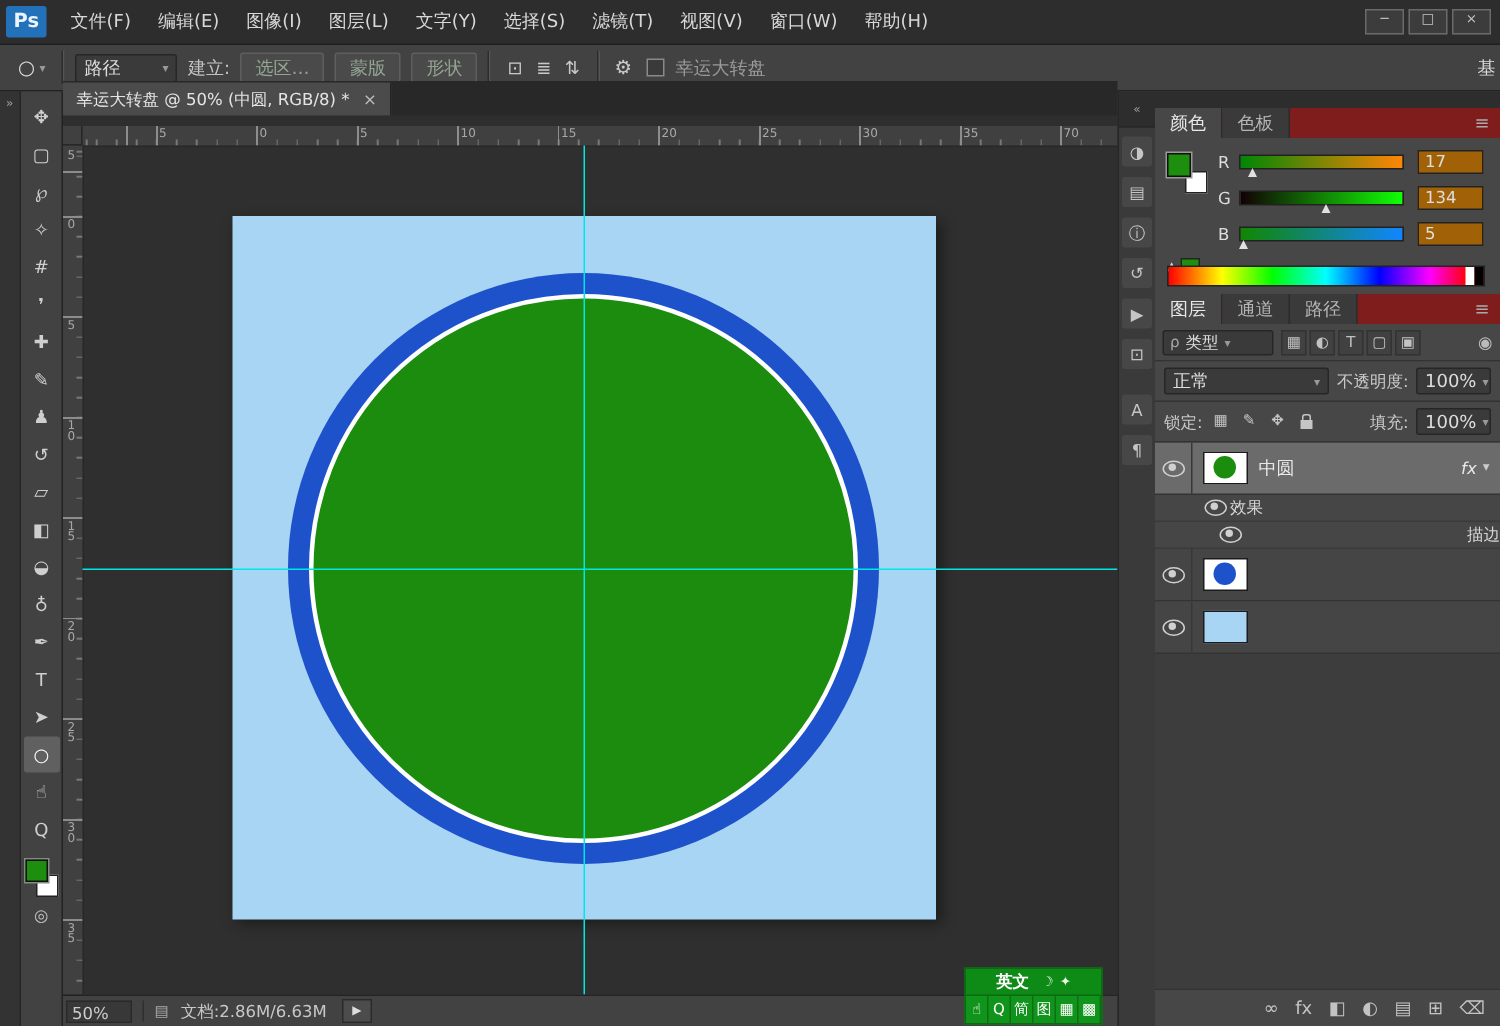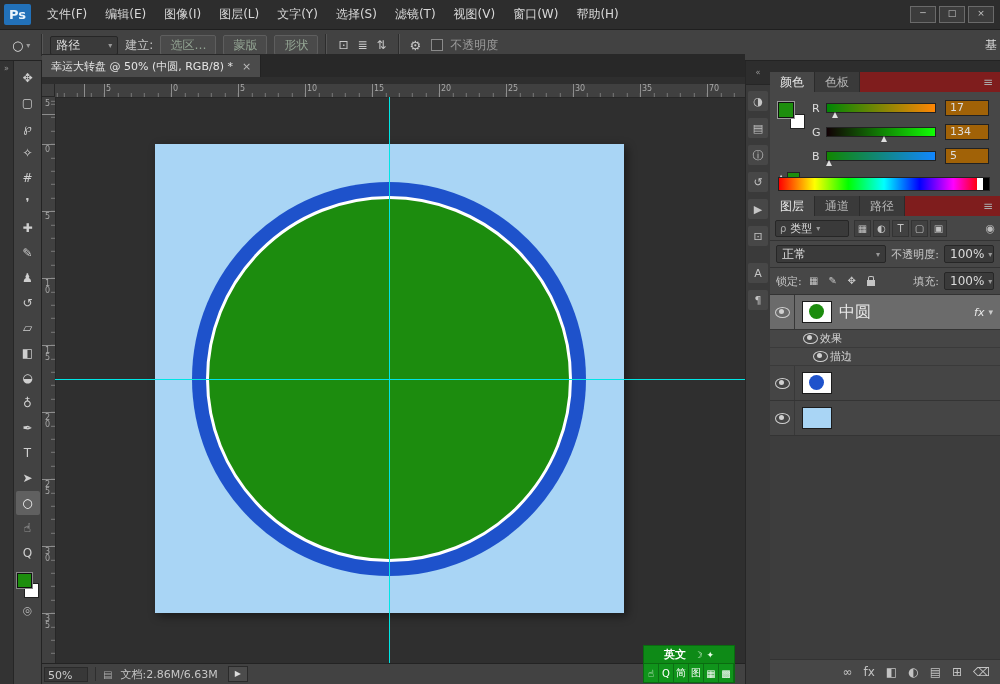--- a/index.html
+++ b/index.html
@@ -123,21 +123,21 @@
   .lock-shape{display:block;width:8px;height:6px;background:#c5c5c5;position:relative;margin:7px auto 0}
   .lock-shape::before{content:"";position:absolute;left:1px;top:-4px;width:4px;height:3px;border:1px solid #c5c5c5;border-bottom:none;border-radius:2px 2px 0 0}
   #layer-list{flex:1;background:#3d3d3d;overflow:hidden}
   .layer-row{height:34px;display:flex;align-items:center;border-bottom:1px solid #343434;background:#454545}
   .layer-row.selected{background:#6b6b6b}
   .eye-cell{width:24px;height:100%;display:flex;align-items:center;justify-content:center;border-right:1px solid #383838;flex:none}
   .eye{display:block;width:13px;height:9px;border:1px solid #d0d0d0;border-radius:50%;position:relative}
   .eye::after{content:"";position:absolute;left:3px;top:1px;width:5px;height:5px;background:#d0d0d0;border-radius:50%}
   .thumb{width:28px;height:20px;background:#fff;border:1px solid #1c1c1c;margin:0 7px;position:relative;flex:none}
   .thumb .dot{position:absolute;left:6px;top:2px;width:15px;height:15px;border-radius:50%}
-  .layer-name{font-size:16px;color:#e8e8e8;flex:1}
+  .layer-name{font-size:12px;color:#e8e8e8;flex:1}
   .fx-badge{font-size:11px;font-style:italic;color:#e8e8e8;margin-right:4px}
   .fx-caret{color:#ccc;font-size:9px;margin-right:7px}
   .sub-row{height:18px;display:flex;align-items:center;background:#464646;border-bottom:1px solid #3a3a3a;font-size:11px;box-sizing:border-box}
   .sub-row .eye-cell{width:20px;border-right:none}
   .sub-name{color:#d5d5d5}
   .lp-bottom{height:24px;background:#474747;border-top:1px solid #333;display:flex;align-items:center;justify-content:flex-end;gap:11px;padding-right:10px;flex:none}
   .lp-icon{color:#c3c3c3;font-size:12px}
 
   
   #ime{position:absolute;left:643px;top:645px;width:92px;height:38px;z-index:20;font-size:11px}
@@ -188,21 +188,21 @@
   <button class="make-btn">形状</button>
   <div class="vsep"></div>
   <div id="opticons">
       <span class="opt-path-icon">⊡</span>
       <span class="opt-path-icon">≣</span>
       <span class="opt-path-icon">⇅</span>
     </div>
   <div class="vsep"></div>
   <span class="opt-icon">⚙</span>
   <span class="checkbox"></span>
-  <span class="opt-label dim">不透明度</span>
+  <span class="opt-label dim">幸运大转盘</span>
   <span class="workspace">基</span>
 </div>
 
 <div id="left-strip">
   <div class="strip-head">»</div>
 </div>
 <div id="toolbar">
   <div id="tools" style="display:flex;flex-direction:column;align-items:center">
       <div class="tool">✥</div>
       <div class="tool">▢</div>
@@ -407,21 +407,21 @@
           <span class="layer-name">中圆</span>
           <span class="fx-badge">fx</span>
           <span class="fx-caret">▾</span>
         </div>
         <div class="sub-row" style="padding-left: 30px;">
           <div class="eye-cell">
             <span class="eye"></span>
           </div>
           <span class="sub-name">效果</span>
         </div>
-        <div class="sub-row" style="padding-left: 40px;">
+        <div class="sub-row" style="padding-left: 40px; justify-content: space-between;">
           <div class="eye-cell">
             <span class="eye"></span>
           </div>
           <span class="sub-name">描边</span>
         </div>
         <div class="layer-row">
           <div class="eye-cell">
             <span class="eye"></span>
           </div>
           <div class="thumb">

